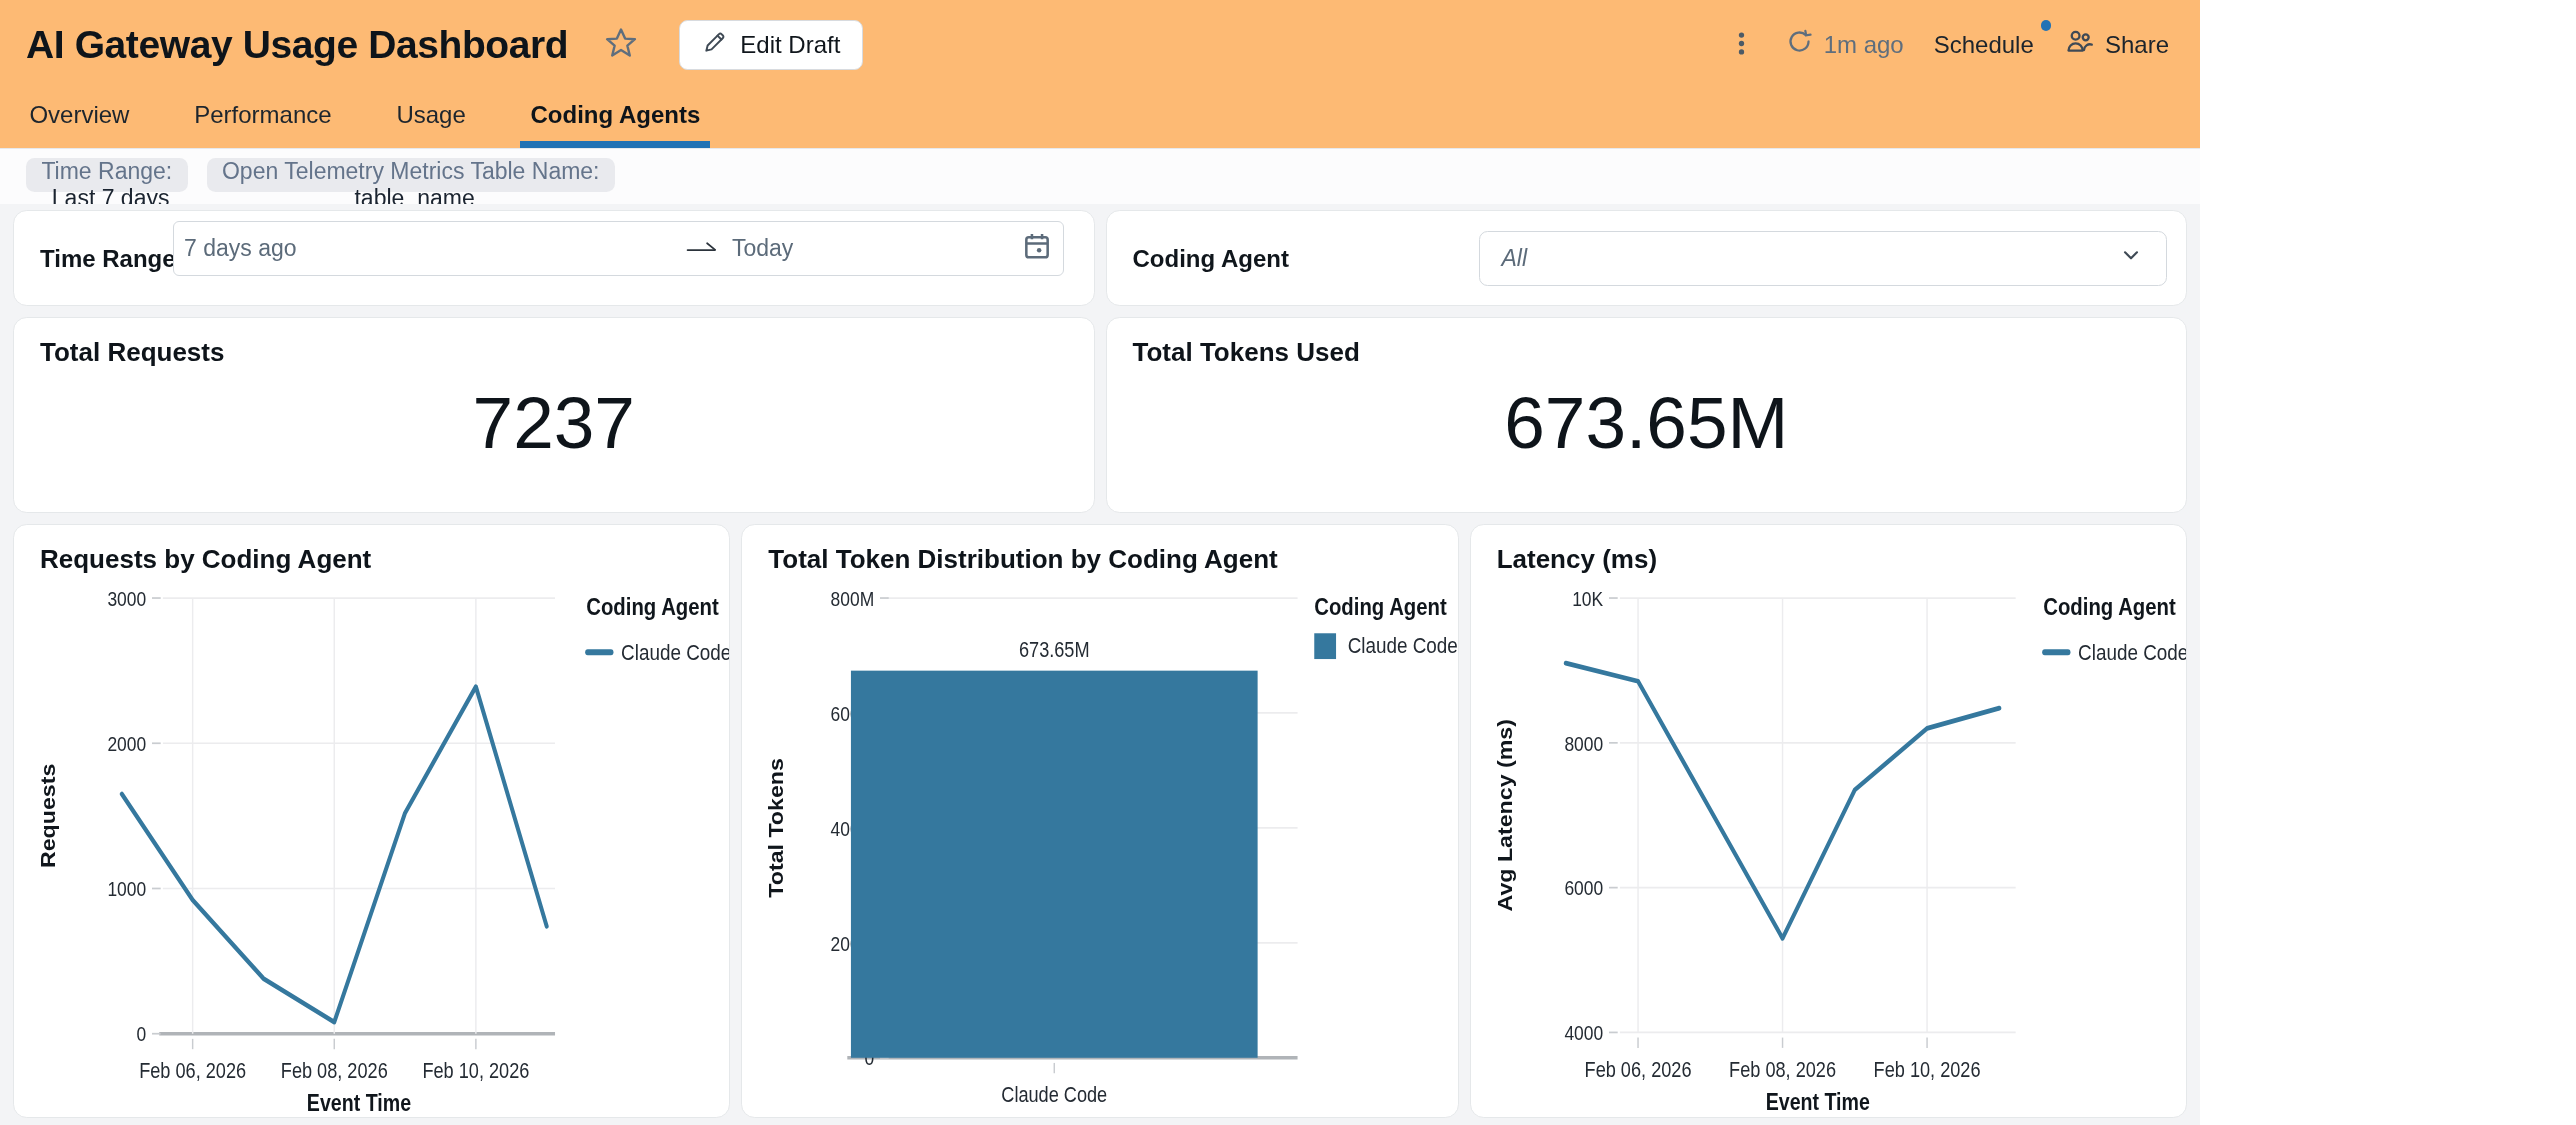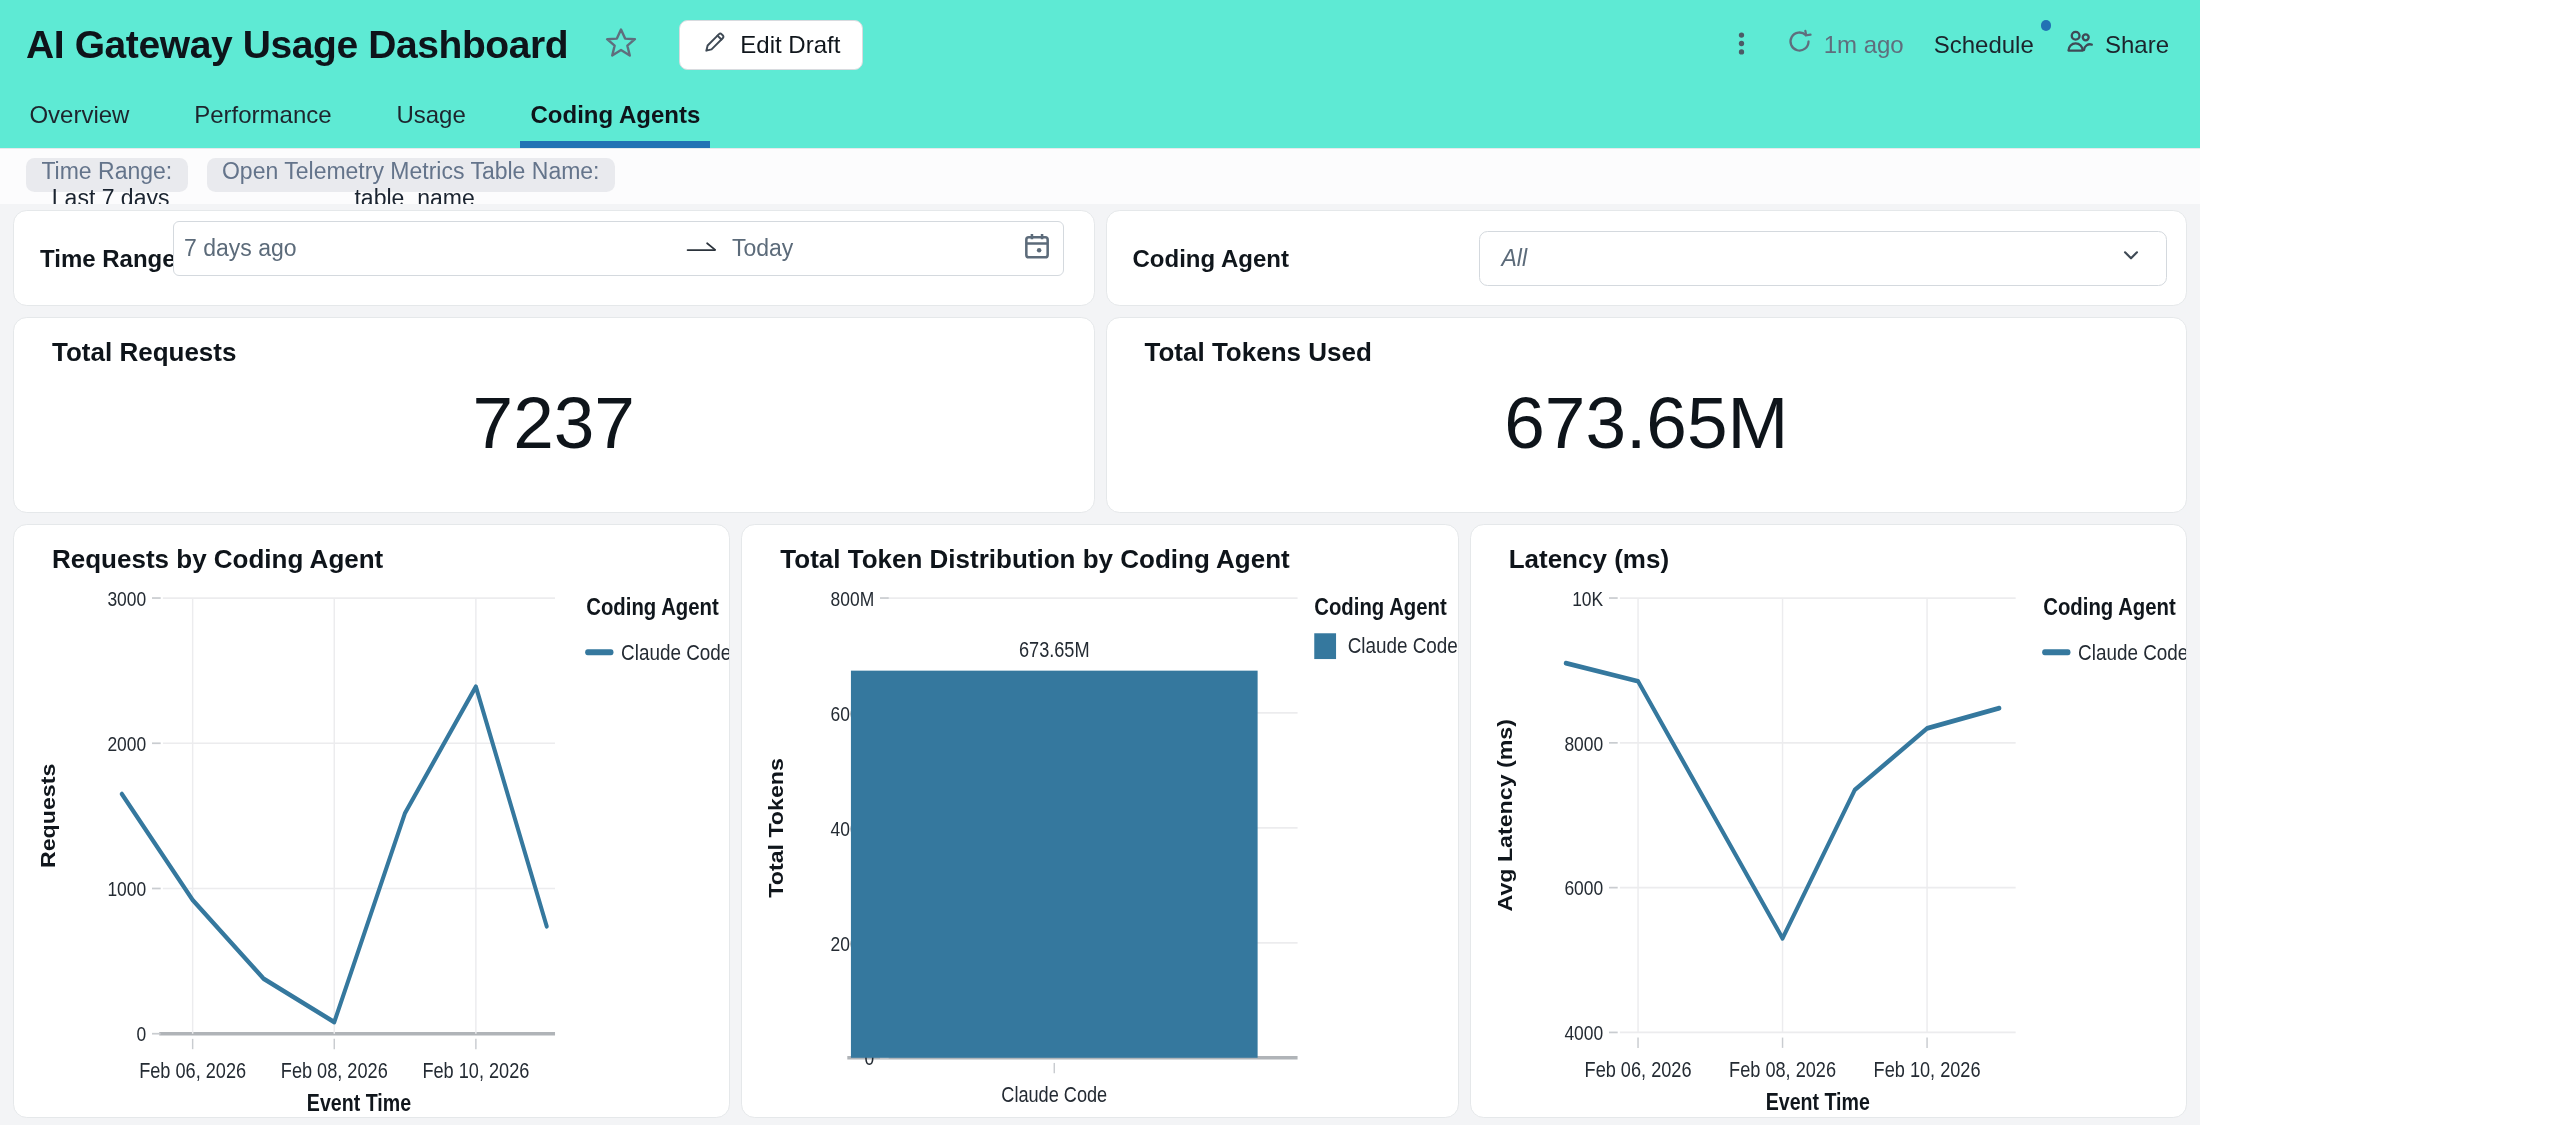--- a/index.html
+++ b/index.html
@@ -1,17 +1,17 @@
 <!DOCTYPE html>
 <html style="font-size:13.7px"><head>
 <meta charset="utf-8">
 <style>
   html,body{margin:0;padding:0;}
   body{font-family:"Liberation Sans","DejaVu Sans",sans-serif;color:#10161c;}
-  .page{width:2200px;height:1126px;background:#5eead4;display:flex;flex-direction:column;overflow:hidden;}
+  .page{width:2200px;height:1126px;background:#fdba74;display:flex;flex-direction:column;overflow:hidden;}
 
   
   .header-top{height:89px;display:flex;align-items:center;justify-content:space-between;padding:0 31px 0 26px;flex:0 0 auto;}
   .header-left{display:flex;align-items:center;}
   .page-title{font-size:39px;font-weight:700;letter-spacing:-0.4px;color:#0e141a;}
   .icon-btn{background:none;border:none;padding:0;margin:0;cursor:pointer;display:flex;align-items:center;}
   .star-btn{margin-left:36px;}
   .edit-btn{margin-left:41px;display:flex;align-items:center;gap:12px;background:#fff;border:1.7px solid #d8dbdf;border-radius:8.5px;height:50px;padding:0 22px;font-size:24px;color:#10161c;cursor:pointer;font-family:inherit;}
   .header-right{display:flex;align-items:center;gap:30px;}
   .refresh-group{display:flex;align-items:center;gap:10.2px;color:#5f6e7d;font-size:24px;cursor:pointer;}
@@ -40,21 +40,21 @@
   .filter-label{position:absolute;left:26px;top:0;height:96px;display:flex;align-items:center;font-size:24px;font-weight:700;color:#10161c;}
   .range-input{position:absolute;left:159px;right:30px;top:10px;height:55px;border:1.7px solid #d4d9de;border-radius:6px;display:flex;align-items:center;padding:0 10px;box-sizing:border-box;font-size:23px;color:#5c6b7a;cursor:pointer;background:#fff;}
   .range-start{flex:0 0 500px;}
   .range-today{margin-left:12px;}
   .range-spacer{flex:1;}
   .select-input{position:absolute;left:372px;right:19px;top:19.6px;height:55px;border:1.7px solid #d4d9de;border-radius:8.5px;display:flex;align-items:center;padding:0 22px;box-sizing:border-box;font-size:23px;color:#5c6b7a;font-style:italic;cursor:pointer;background:#fff;}
   .select-spacer{flex:1;}
 
   .kpi-row{display:flex;gap:11px;flex:0 0 196px;}
   .kpi-card{flex:1;position:relative;display:flex;align-items:center;justify-content:center;}
-  .card-title{position:absolute;top:19px;left:38px;font-size:26px;font-weight:700;color:#0e141a;}
+  .card-title{position:absolute;top:19px;left:26px;font-size:26px;font-weight:700;color:#0e141a;}
   .kpi-value{font-size:73px;color:#0e141a;margin-top:13.7px;}
 
   .chart-row{display:flex;gap:11px;flex:1;}
   .chart-card{flex:1;position:relative;}
   .chart-card svg{position:absolute;inset:0;width:100%;height:100%;}
   svg text{font-family:"Liberation Sans","DejaVu Sans",sans-serif;}
   .tick{font-size:24px;fill:#242b33;}
   .xtick{font-size:25px;fill:#242b33;}
   .axis-title{font-size:27px;font-weight:700;fill:#10161c;}
   .legend-title{font-size:28px;font-weight:700;fill:#10161c;}

